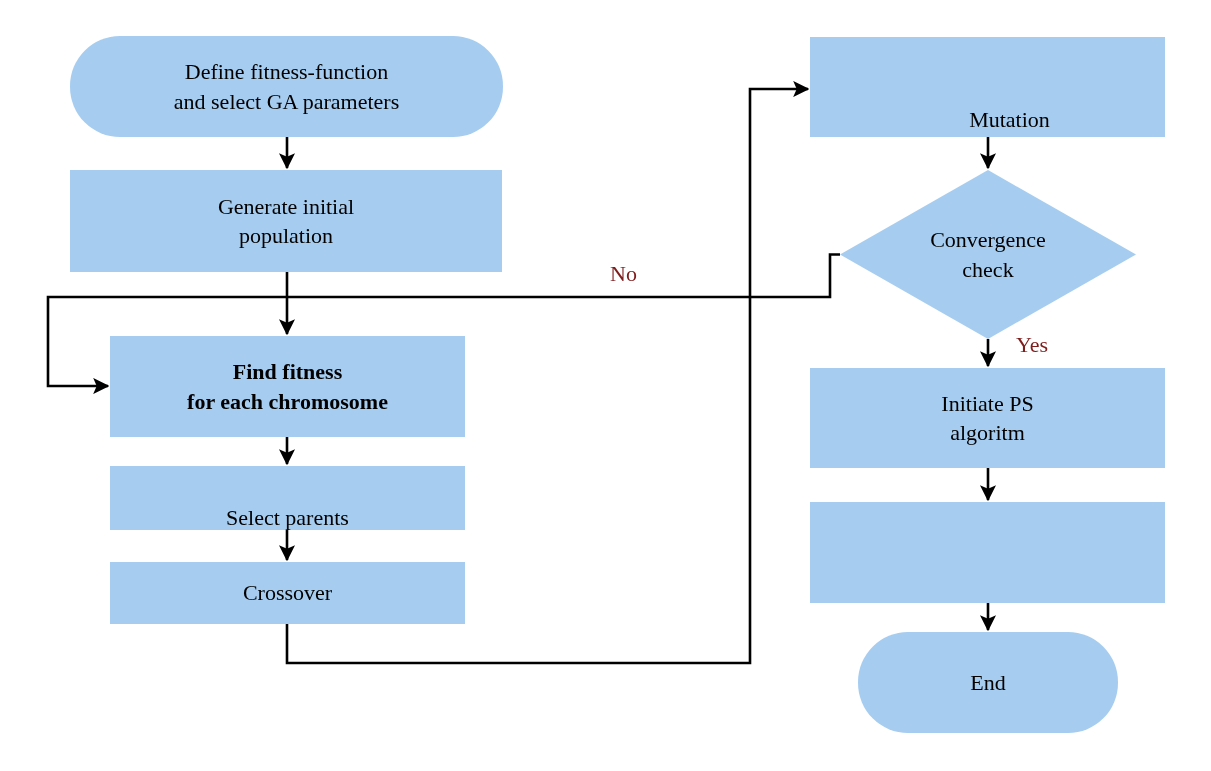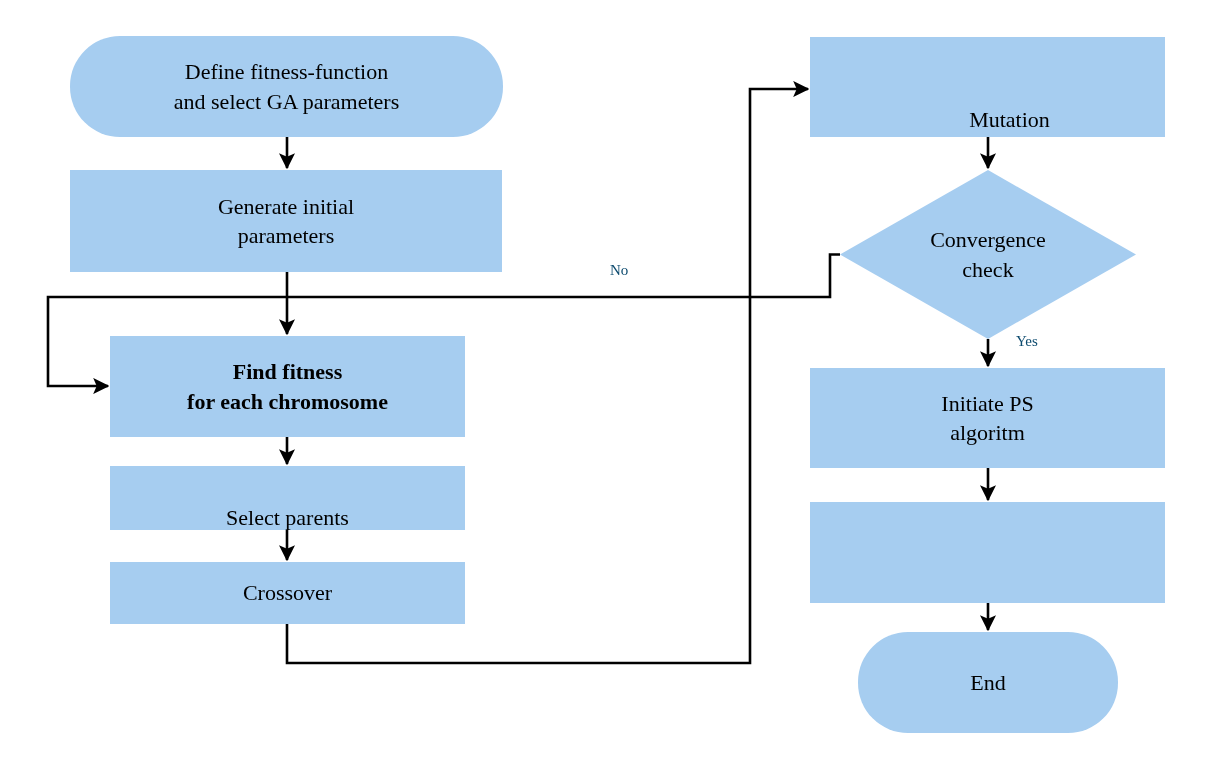--- a/index.html
+++ b/index.html
@@ -32,23 +32,23 @@
     text-align: center;
     color: #000000;
     font-family: "Liberation Serif", "DejaVu Serif", serif;
     font-size: 22px;
     line-height: 1.32;
     white-space: pre-line;
     pointer-events: none;
   }
   .edge-label {
     position: absolute;
-    color: #0c4a6e;
+    color: #7f1d1d;
     font-family: "Liberation Serif", "DejaVu Serif", serif;
-    font-size: 15px;
+    font-size: 22px;
     line-height: 1;
     white-space: nowrap;
   }
 </style>
 </head>
 <body>
 
 <div id="flowchart-root">
 
   <svg id="flow-svg" viewBox="0 0 1211 771">
@@ -96,21 +96,21 @@
 
     <line x1="988" y1="468" x2="988" y2="500" stroke="#000000" stroke-width="2.6" marker-end="url(#arrowhead)"></line>
 
     <line x1="988" y1="603" x2="988" y2="630" stroke="#000000" stroke-width="2.6" marker-end="url(#arrowhead)"></line>
   </svg>
 
   <div class="node-label" style="left:70px; top:36px; width:433px; height:101px;">Define fitness-function
 and select GA parameters</div>
 
   <div class="node-label" style="left:70px; top:170px; width:432px; height:102px;">Generate initial
-parameters</div>
+population</div>
 
   <div class="node-label" style="left:110px; top:336px; width:355px; height:101px;font-weight:bold;">Find fitness
 for each chromosome</div>
 
   <div class="node-label" style="left:110px; top:466px; width:355px; height:64px;margin-top:20px;">Select parents</div>
 
   <div class="node-label" style="left:110px; top:562px; width:355px; height:62px;">Crossover</div>
 
   <div class="node-label" style="left:832px; top:37px; width:355px; height:100px;margin-top:33px;">Mutation</div>
 

